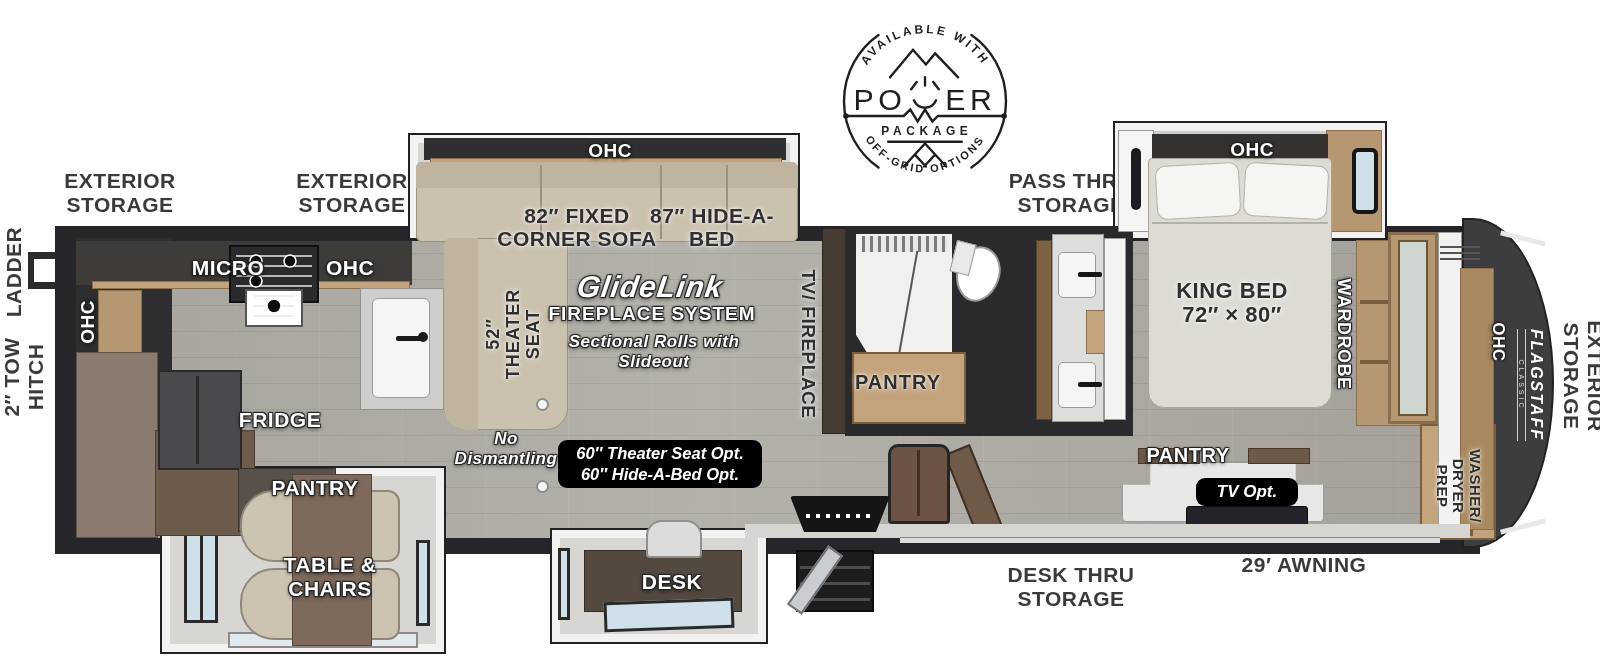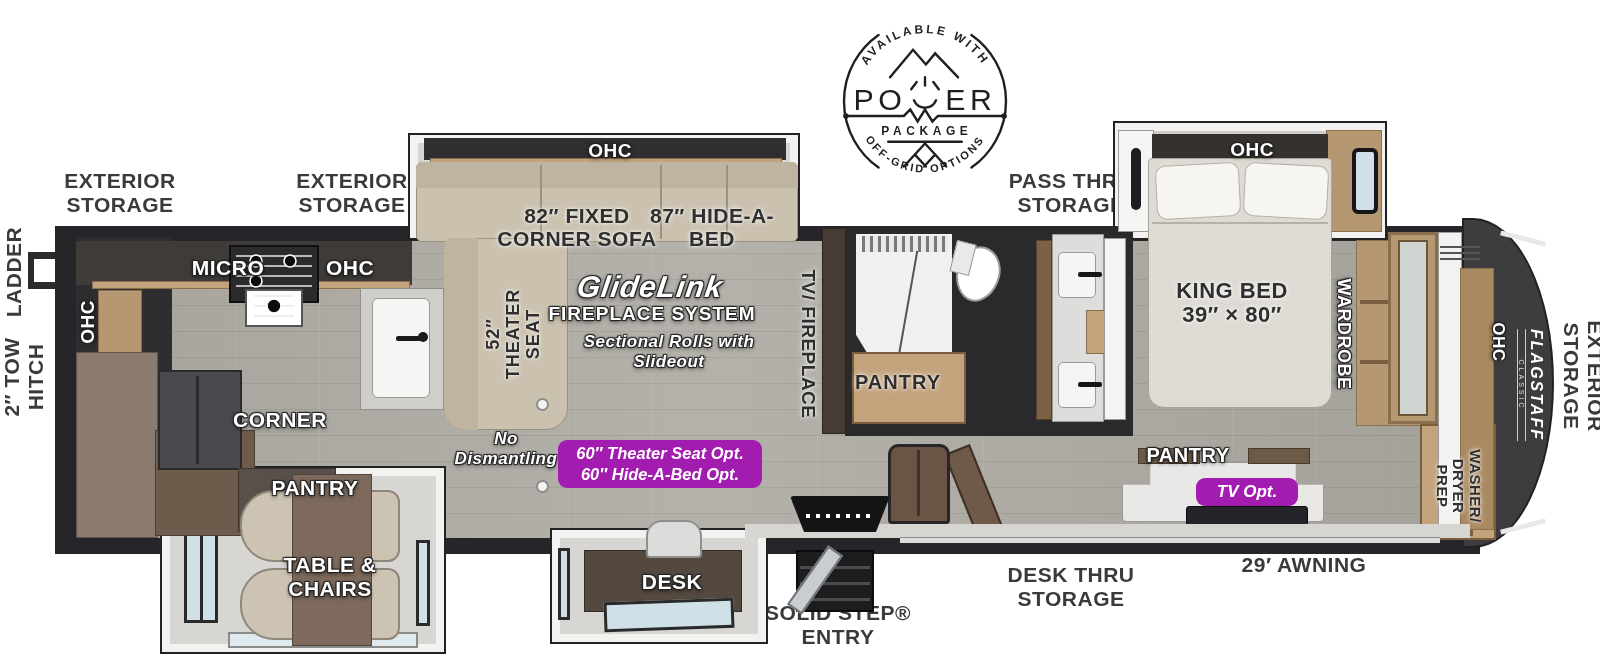--- a/index.html
+++ b/index.html
@@ -24,21 +24,21 @@
   .wall{background:#26262a;}
   .floor{background-color:#b0ada6;
     background-image:repeating-linear-gradient(0deg,rgba(0,0,0,.07) 0 1px,transparent 1px 26px),
       repeating-linear-gradient(90deg,rgba(255,255,255,.06) 0 1px,transparent 1px 83px),
       linear-gradient(90deg,rgba(0,0,0,.05),rgba(255,255,255,.05) 45%,rgba(0,0,0,.07));}
   .slide{background:#f3f2f0;border:2px solid #222225;box-sizing:border-box;}
   .slide .sfloor{position:absolute;left:8px;top:8px;right:8px;bottom:8px;background:#d8d6d3;}
   .wood{background:#c3a37c;border:1px solid #8a6f4e;box-sizing:border-box;}
   .dkwood{background:#6d5b4c;border:1px solid #4a3d33;box-sizing:border-box;}
   .white-box{background:#f5f5f4;border:1px solid #9a9a98;box-sizing:border-box;}
-  .badge-pill{background:#a21caf;border-radius:9px;color:#fff;font-weight:bold;font-style:italic;
+  .badge-pill{background:#000000;border-radius:9px;color:#fff;font-weight:bold;font-style:italic;
       text-align:center;display:flex;align-items:center;justify-content:center;line-height:1.25;}
 </style>
 </head>
 <body>
 
 <div id="stage">
 
   <svg class="abs" style="left:833px;top:8px;" width="184" height="192" viewBox="0 0 200 200">
     <defs>
       <path id="arcTop" d="M 35.9 60 A 74 74 0 0 1 164.1 60"></path>
@@ -73,22 +73,20 @@
   <div class="ctr lbl pre" style="left:1071px;top:193px;">PASS THRU
 STORAGE</div>
   <div class="ctr lbl rotccw" style="left:14px;top:272px;">LADDER</div>
   <div class="ctr lbl pre rotccw" style="left:24px;top:377px;">2″ TOW
 HITCH</div>
   <div class="ctr lbl pre rotcw" style="left:1583px;top:376px;">EXTERIOR
 STORAGE</div>
   <div class="ctr lbl pre" style="left:1071px;top:587px;">DESK THRU
 STORAGE</div>
   <div class="ctr lbl" style="left:1304px;top:565px;">29′ AWNING</div>
-  <div class="ctr lbl pre" style="left:838px;top:625px;">SOLID STEP®
-ENTRY</div>
 
   <div class="abs" style="left:28px;top:252px;width:30px;height:7px;background:#2b2b2b;"></div>
   <div class="abs" style="left:28px;top:282px;width:30px;height:7px;background:#2b2b2b;"></div>
   <div class="abs" style="left:28px;top:252px;width:6px;height:37px;background:#2b2b2b;"></div>
 
   <div class="abs floor" style="left:70px;top:238px;width:1410px;height:302px;"></div>
   <div class="abs wall" style="left:55px;top:226px;width:1425px;height:15px;"></div>
   <div class="abs wall" style="left:55px;top:538px;width:1425px;height:16px;"></div>
   <div class="abs wall" style="left:55px;top:226px;width:21px;height:328px;border-radius:6px 0 0 6px;"></div>
 
@@ -234,49 +232,49 @@
   <div class="abs" style="left:800px;top:566px;width:70px;height:3px;background:#4c4c4e;"></div>
   <div class="abs" style="left:800px;top:582px;width:70px;height:3px;background:#4c4c4e;"></div>
   <div class="abs" style="left:800px;top:598px;width:70px;height:3px;background:#4c4c4e;"></div>
   <div class="abs" style="left:806px;top:544px;width:18px;height:72px;background:#c9cdd1;border:2px solid #6f7276;box-sizing:border-box;transform:rotate(35deg);"></div>
 
   <div class="abs" style="left:900px;top:537px;width:540px;height:5px;background:#dcdcdc;border-top:1px solid #8b8b8b;"></div>
 
   <div class="ctr wlbl rotccw" style="left:88px;top:322px;">OHC</div>
   <div class="ctr wlbl" style="left:228px;top:268px;font-size:21px;">MICRO</div>
   <div class="ctr wlbl" style="left:350px;top:268px;font-size:21px;">OHC</div>
-  <div class="ctr wlbl" style="left:280px;top:420px;font-size:21px;">CORNER</div>
+  <div class="ctr wlbl" style="left:280px;top:420px;font-size:21px;">FRIDGE</div>
   <div class="ctr wlbl" style="left:315px;top:488px;font-size:21px;">PANTRY</div>
   <div class="ctr wlbl pre" style="left:330px;top:577px;font-size:21px;">TABLE &amp;
 CHAIRS</div>
 
   <div class="ctr wlbl" style="left:610px;top:151px;">OHC</div>
   <div class="ctr dlbl pre" style="left:577px;top:227px;font-size:21px;">82″ FIXED
 CORNER SOFA</div>
   <div class="ctr dlbl pre" style="left:712px;top:227px;font-size:21px;">87″ HIDE-A-
 BED</div>
   <div class="ctr dlbl pre rotccw" style="left:514px;top:334px;font-size:18px;letter-spacing:1px;">52″
 THEATER
 SEAT</div>
 
   <div class="ctr wlbl ital" style="left:650px;top:287px;font-size:30px;letter-spacing:1px;transform:translate(-50%,-50%) skewX(-8deg);">GlideLink</div>
   <div class="ctr wlbl" style="left:652px;top:314px;font-size:19px;letter-spacing:1px;">FIREPLACE SYSTEM</div>
-  <div class="ctr wlbl pre ital" style="left:654px;top:352px;font-size:17px;margin-left:15px;">Sectional Rolls with
+  <div class="ctr wlbl pre ital" style="left:654px;top:352px;font-size:17px;">Sectional Rolls with
 Slideout</div>
   <div class="ctr wlbl pre ital" style="left:506px;top:449px;font-size:17px;">No
 Dismantling</div>
   <div class="abs badge-pill pre" style="left:558px;top:440px;width:204px;height:48px;font-size:16.5px;">60″ Theater Seat Opt.
 60″ Hide-A-Bed Opt.</div>
 
   <div class="ctr dlbl rotcw" style="left:808px;top:344px;font-size:19px;letter-spacing:.5px;white-space:nowrap;">TV/ FIREPLACE</div>
   <div class="ctr dlbl" style="left:898px;top:382px;font-size:20px;letter-spacing:1px;">PANTRY</div>
 
   <div class="ctr wlbl" style="left:1252px;top:150px;">OHC</div>
   <div class="ctr dlbl pre" style="left:1232px;top:303px;font-size:22px;">KING BED
-39″ × 80″</div>
+72″ × 80″</div>
   <div class="ctr wlbl rotcw" style="left:1344px;top:334px;font-size:18px;">WARDROBE</div>
   <div class="ctr wlbl" style="left:1188px;top:455px;font-size:20px;">PANTRY</div>
   <div class="abs badge-pill" style="left:1196px;top:478px;width:102px;height:28px;font-size:17px;">TV Opt.</div>
 
   <div class="ctr wlbl" style="left:672px;top:582px;font-size:21px;">DESK</div>
 
   <div class="ctr dlbl pre rotcw" style="left:1458px;top:486px;font-size:15px;text-shadow:0 0 3px rgba(255,255,255,.95),0 0 6px rgba(255,255,255,.85);">WASHER/
 DRYER
 PREP</div>
   <div class="ctr wlbl rotcw" style="left:1498px;top:342px;font-size:17px;">OHC</div>

